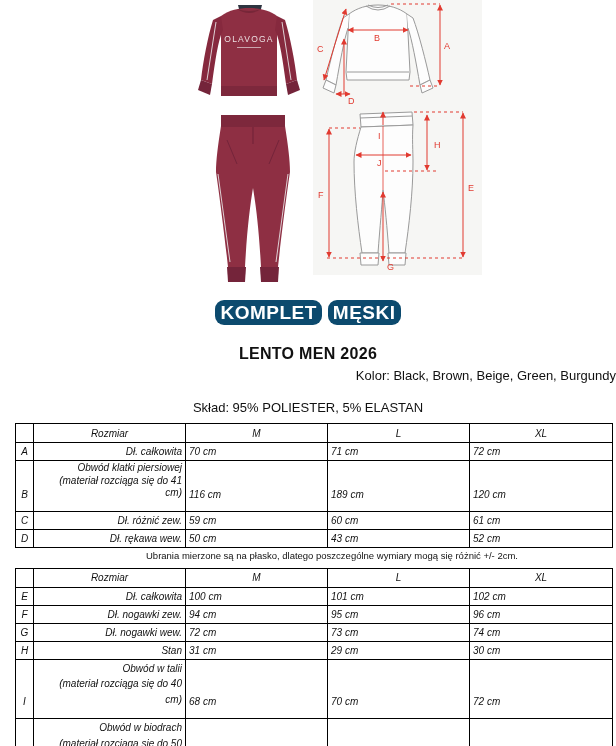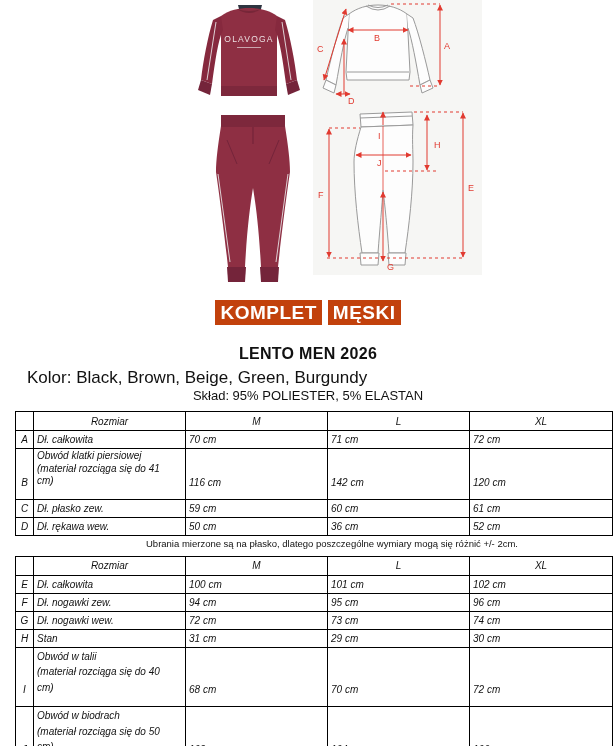--- a/index.html
+++ b/index.html
@@ -8,35 +8,35 @@
 
   
   .top-section{position:relative;width:616px;height:292px;}
   .photo-sweatshirt{position:absolute;left:183px;top:2px;width:132px;height:106px;}
   .photo-pants{position:absolute;left:194px;top:110px;width:118px;height:180px;}
   .diagram-panel{position:absolute;left:313px;top:0;width:169px;height:275px;background:#f6f6f4;}
   .diagram-panel svg{display:block;}
 
   
   .title-row{margin-top:8px;text-align:center;}
-  .title-block{display:inline-block;background:#c2410c;color:#fff;font-weight:700;
-               font-size:19px;line-height:23px;padding:1px 5px;letter-spacing:.5px;margin:0 3px;}
+  .title-block{display:inline-block;background:#0c4a6e;color:#fff;font-weight:700;
+               font-size:19px;line-height:23px;padding:1px 5px;letter-spacing:.5px;margin:0 3px;border-radius:9px;}
   .product-name{margin-top:20px;text-align:center;font-weight:700;font-size:16px;letter-spacing:.3px;}
-  .color-line{margin-top:5px;text-align:left;font-size:17px;padding-left:27px;}
-  .material-line{text-align:center;font-size:13px;}
+  .color-line{margin-top:5px;text-align:right;font-size:13px;padding-left:27px;}
+  .material-line{margin-top:17px;text-align:center;font-size:13px;}
 
   
   table.size{border-collapse:collapse;table-layout:fixed;width:597px;margin-left:15px;
              font-size:10px;color:#111;font-style:italic;}
   table.size td{border:1px solid #000;padding:0 3px;height:17px;overflow:hidden;}
   table.size tr.thead td{height:18px;text-align:center;}
   td.c-letter{text-align:center;padding:0 1px;}
   td.c-val{text-align:left;}
   td.c-label{text-align:left;}
-  td.c-label span{display:block;}
+  td.c-label span{display:block;text-align:right;}
   tr.r-multi td{vertical-align:bottom;padding-bottom:11px;}
   tr.r-multi td.c-label{vertical-align:top;padding-top:1px;}
   .t1{margin-top:8px;}
   .t1 tr.r-multi{height:42px;}
   .t1 tr.r-multi td.c-label span{line-height:1.25;}
   .t2{margin-top:7px;}
   .t2 tr.r-multi{height:47px;}
   .t2 tr.r-multi td.c-label span{line-height:1.55;}
   .note{margin-top:2px;text-align:center;font-size:9.5px;color:#111;padding-left:48px;}
 </style>
@@ -187,39 +187,39 @@
       <td class="c-val">72 cm</td>
     </tr>
     <tr class="r-multi">
       <td class="c-letter">B</td>
       <td class="c-label">
         <span>Obwód klatki piersiowej</span>
         <span>(materiał rozciąga się do 41</span>
         <span>cm)</span>
       </td>
       <td class="c-val">116 cm</td>
-      <td class="c-val">142 cm</td>
+      <td class="c-val">189 cm</td>
       <td class="c-val">120 cm</td>
     </tr>
     <tr>
       <td class="c-letter">C</td>
       <td class="c-label">
-            <span>Dł. płasko zew.</span>
+            <span>Dł. różnić zew.</span>
           </td>
       <td class="c-val">59 cm</td>
       <td class="c-val">60 cm</td>
       <td class="c-val">61 cm</td>
     </tr>
     <tr>
       <td class="c-letter">D</td>
       <td class="c-label">
             <span>Dł. rękawa wew.</span>
           </td>
       <td class="c-val">50 cm</td>
-      <td class="c-val">36 cm</td>
+      <td class="c-val">43 cm</td>
       <td class="c-val">52 cm</td>
     </tr>
   </tbody>
     </table>
   <div class="note">Ubrania mierzone są na płasko, dlatego poszczególne wymiary mogą się różnić +/- 2cm.</div>
 
   <table class="size t2">
     <colgroup>
         <col style="width:18px">
         <col style="width:152px">

